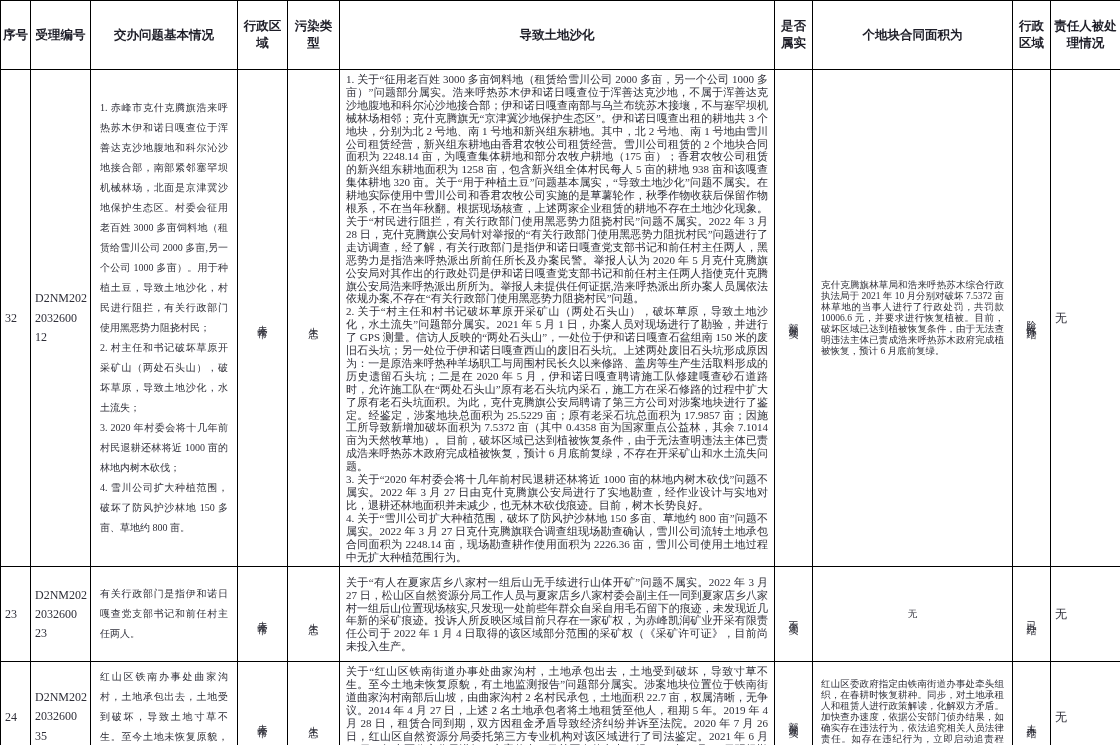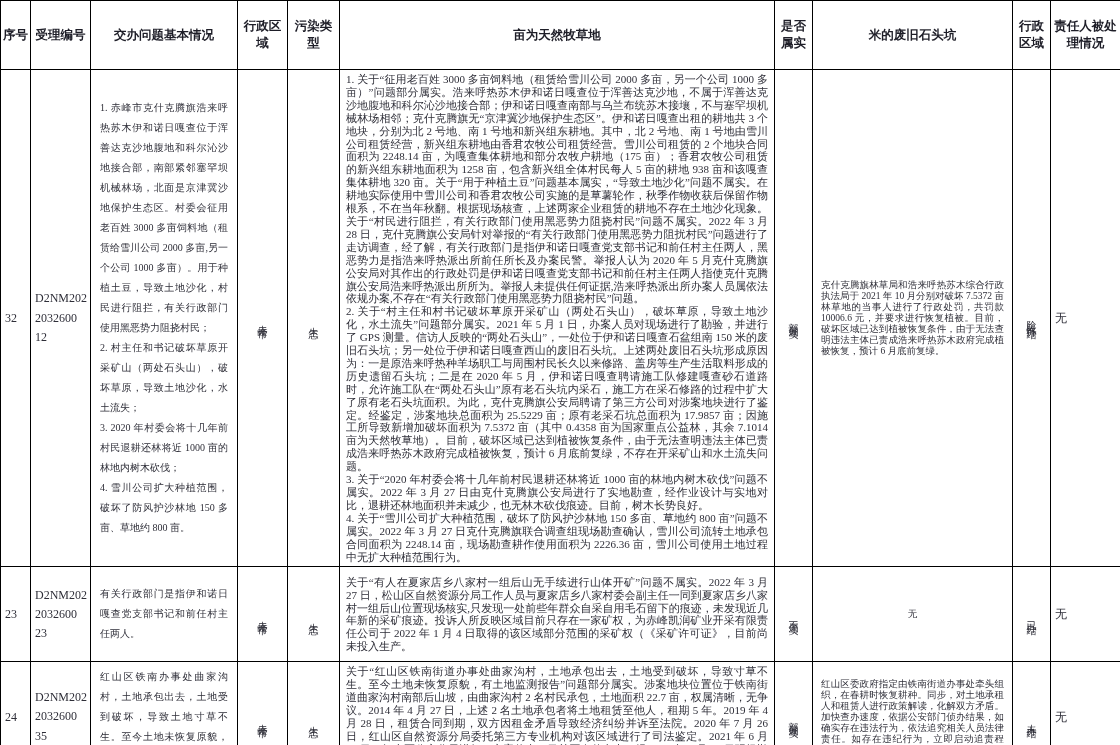--- a/index.html
+++ b/index.html
@@ -69,23 +69,23 @@
       <col class="c-concluded">
       <col class="c-resp">
   </colgroup>
   <thead>
     <tr class="hdr">
       <th>序号</th>
       <th>受理编号</th>
       <th>交办问题基本情况</th>
       <th>行政区域</th>
       <th>污染类型</th>
-      <th>亩为天然牧草地</th>
+      <th>导致土地沙化</th>
       <th>是否属实</th>
-      <th>米的废旧石头坑</th>
+      <th>个地块合同面积为</th>
       <th>行政区域</th>
       <th>责任人被处理情况</th>
     </tr>
   </thead>
   <tbody>
     <tr class="r22">
       <td class="center">32</td>
       <td class="center caseid">D2NM202
 2032600
 12</td>

